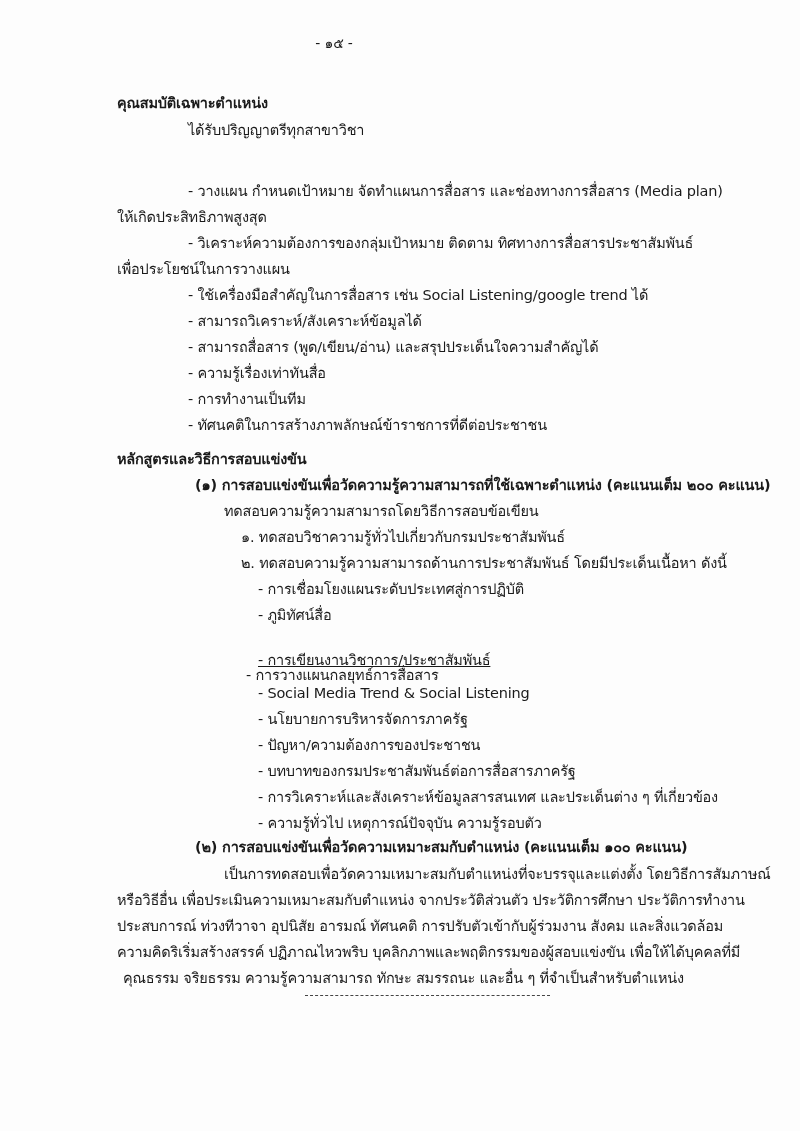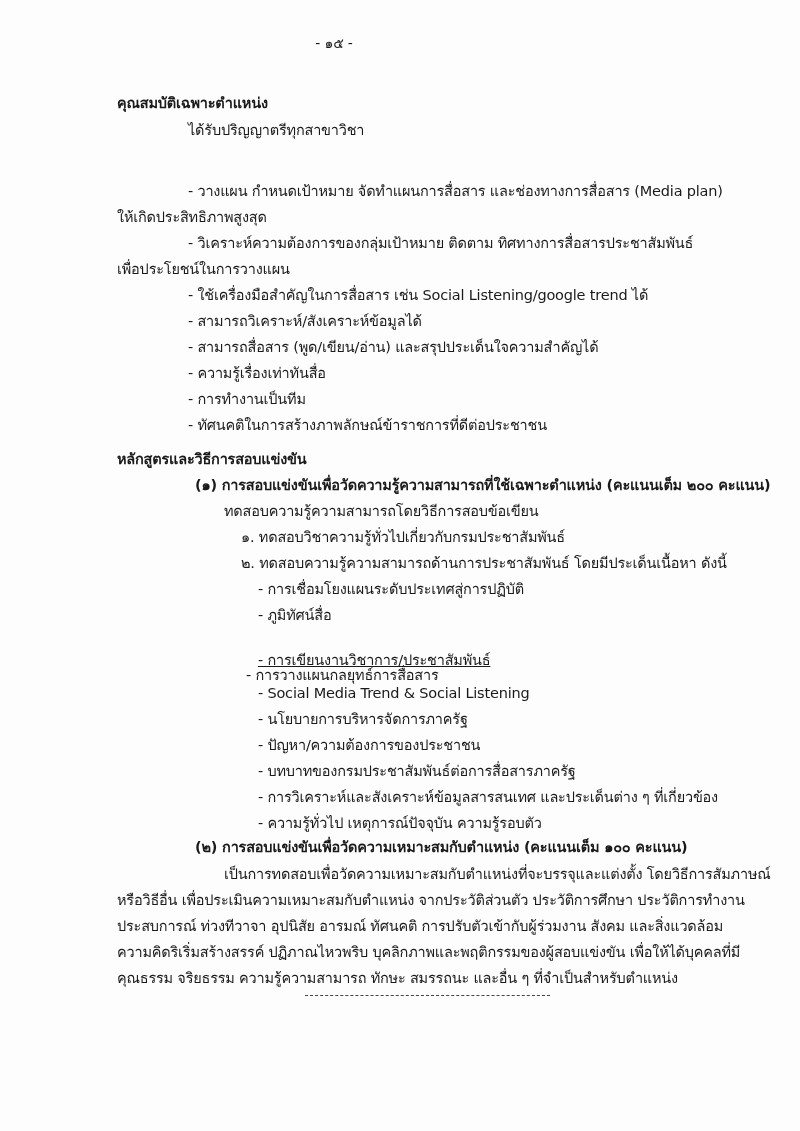--- a/index.html
+++ b/index.html
@@ -55,16 +55,16 @@
   <div class="line" style="left:258px; top:735px;">- ปัญหา/ความต้องการของประชาชน</div>
   <div class="line" style="left:258px; top:761px;">- บทบาทของกรมประชาสัมพันธ์ต่อการสื่อสารภาครัฐ</div>
   <div class="line" style="left:258px; top:787px;">- การวิเคราะห์และสังเคราะห์ข้อมูลสารสนเทศ และประเด็นต่าง ๆ ที่เกี่ยวข้อง</div>
   <div class="line" style="left:258px; top:813px;">- ความรู้ทั่วไป เหตุการณ์ปัจจุบัน ความรู้รอบตัว</div>
 
   <div class="line bold" style="left:195px; top:837px;">(๒) การสอบแข่งขันเพื่อวัดความเหมาะสมกับตำแหน่ง (คะแนนเต็ม ๑๐๐ คะแนน)</div>
   <div class="line" style="left:224px; top:864px;">เป็นการทดสอบเพื่อวัดความเหมาะสมกับตำแหน่งที่จะบรรจุและแต่งตั้ง โดยวิธีการสัมภาษณ์</div>
   <div class="line" style="left:117px; top:890px;">หรือวิธีอื่น เพื่อประเมินความเหมาะสมกับตำแหน่ง จากประวัติส่วนตัว ประวัติการศึกษา ประวัติการทำงาน</div>
   <div class="line" style="left:117px; top:942px;">ความคิดริเริ่มสร้างสรรค์ ปฏิภาณไหวพริบ บุคลิกภาพและพฤติกรรมของผู้สอบแข่งขัน เพื่อให้ได้บุคคลที่มี</div>
   <div class="line" style="left:117px; top:916px;">ประสบการณ์ ท่วงทีวาจา อุปนิสัย อารมณ์ ทัศนคติ การปรับตัวเข้ากับผู้ร่วมงาน สังคม และสิ่งแวดล้อม</div>
-  <div class="line" style="left:117px; top:968px;text-align:right;">คุณธรรม จริยธรรม ความรู้ความสามารถ ทักษะ สมรรถนะ และอื่น ๆ ที่จำเป็นสำหรับตำแหน่ง</div>
+  <div class="line" style="left:123px; top:968px;text-align:right;">คุณธรรม จริยธรรม ความรู้ความสามารถ ทักษะ สมรรถนะ และอื่น ๆ ที่จำเป็นสำหรับตำแหน่ง</div>
 
   <div class="rule"></div>
 </div>
 
 </body></html>

